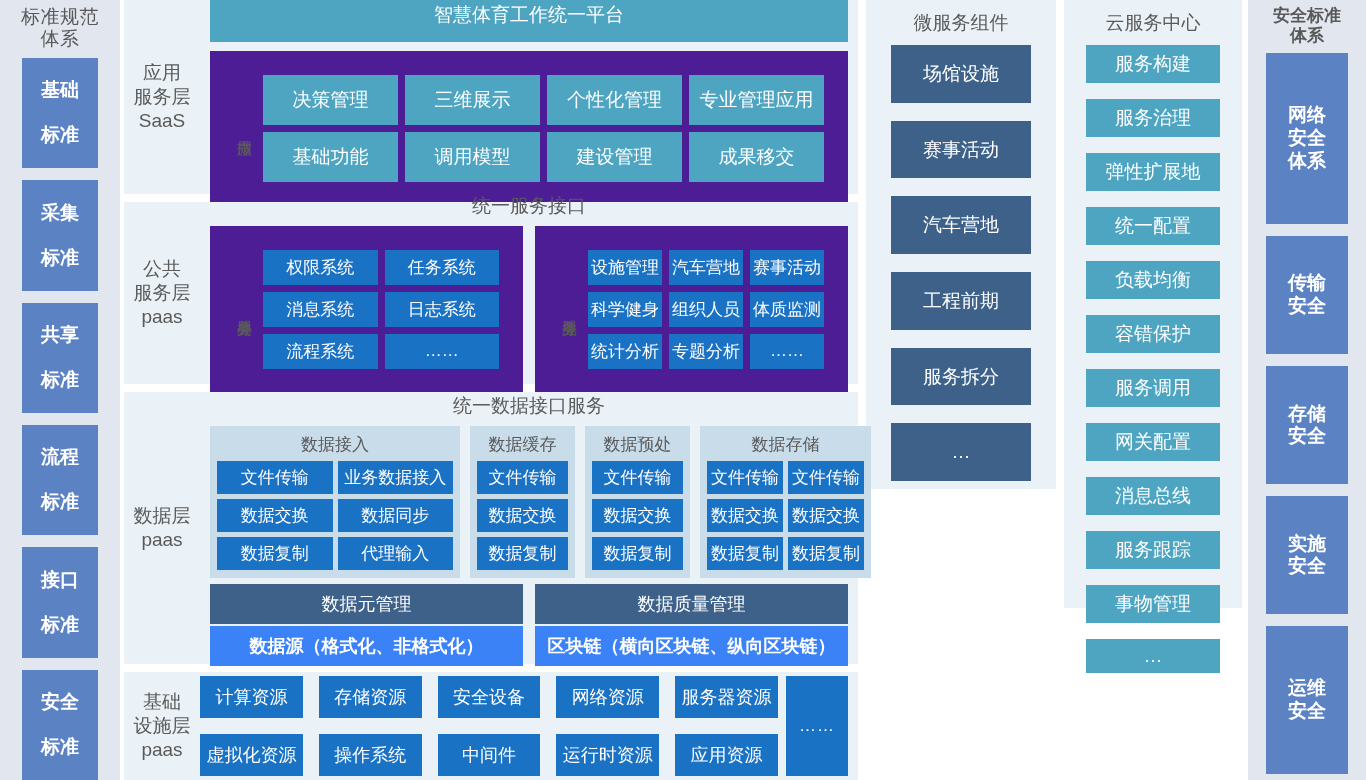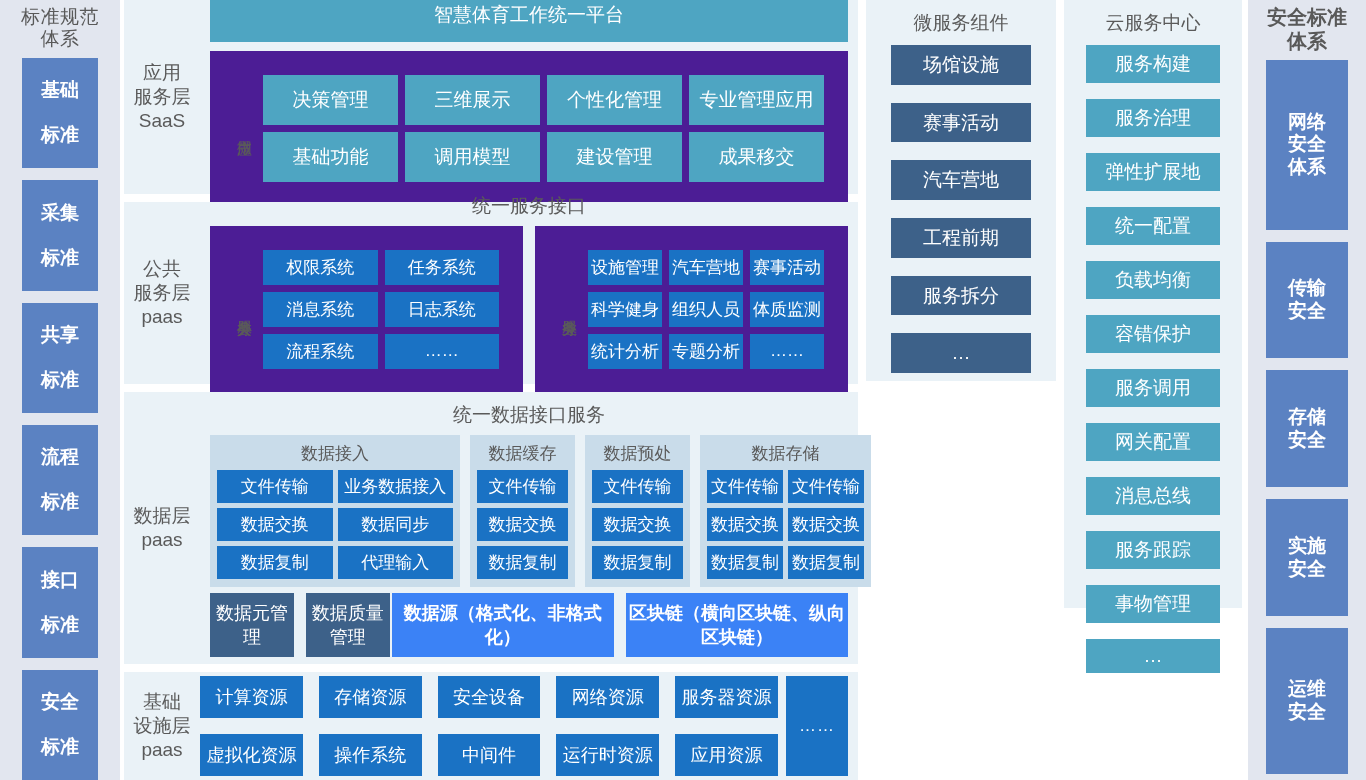--- a/index.html
+++ b/index.html
@@ -112,42 +112,42 @@
   .dgroup-title { text-align:center; font-size:17px; color:#5a5a5a; padding:2px 0 5px 0; }
   .dgrid { display:grid; gap:5px; }
   .dgrid.c1 { grid-template-columns:1fr; }
   .dgrid.c2 { grid-template-columns:repeat(2,1fr); }
   .dgrid .chip { font-size:17px; padding:5px 4px; }
   .g-access { flex:0 0 250px; }
   .g-cache  { flex:0 0 105px; }
   .g-pre    { flex:0 0 105px; }
   .g-store  { flex:1 1 auto; }
 
-  .data-bars { margin:0 10px 7px 10px; display:flex; gap:2px; }
+  .data-bars { margin:0 10px 7px 10px; display:flex; flex-direction:column; gap:2px; }
   .bar-row { display:flex; gap:12px; }
   .bar { flex:1 1 0; text-align:center; color:#fff; font-size:18px; padding:8px 0; }
   .bar.slate { background:#3d6189; }
   .bar.blue { background:#3b82f6;font-weight:bold; }
 
   
   .infra-wrap { display:flex; gap:8px; margin:10px 10px 10px 0; align-items:stretch; }
   .infra-grid { display:grid; grid-template-columns:repeat(5,1fr); gap:16px; flex:1 1 auto; min-width:0; }
   .infra-grid .chip { font-size:18px; padding:9px 2px; }
   .infra-ell { flex:0 0 62px; display:flex; }
   .infra-ell .chip { flex:1 1 auto; font-size:17px; letter-spacing:1px; }
 
   
   .ms-col {
     flex:0 0 190px;
     background:#eaf2f7;
     display:flex; flex-direction:column; align-items:stretch;
     margin-left:8px;
     padding:0 25px 8px 25px;
     align-self:flex-start;
-    height:381px;
+    height:489px;
   }
   .col-title { text-align:center; font-size:19px; color:#5a5a5a; padding:10px 0 9px 0; }
   .ms-list { display:flex; flex-direction:column; gap:18px; flex:1 1 auto; }
   .ms-list .chip { flex:1 1 0; font-size:19px; }
 
   
   .cloud-col {
     flex:0 0 178px;
     background:#eaf2f7;
     display:flex; flex-direction:column;
@@ -159,21 +159,21 @@
 
   
   .sec-col {
     flex:0 0 118px;
     background:#e2e6ef;
     display:flex; flex-direction:column; align-items:center;
     margin-left:6px;
     padding:0 0 6px 0;
   }
   .sec-title {
-    font-size:20px; color:#595959; line-height:1.18; text-align:center;
+    font-size:17px; color:#595959; line-height:1.18; text-align:center;
     font-weight:bold; padding:6px 0 7px 0;
   }
   .sec-list { display:flex; flex-direction:column; gap:12px; width:100%; align-items:center; flex:1 1 auto; }
   .sec-box {
     width:82px; flex:1 1 0;
     background:#5b82c2; color:#fff;
     display:flex; align-items:center; justify-content:center;
     font-size:19px; line-height:1.2; text-align:center; font-weight:bold;
   }
 </style>

